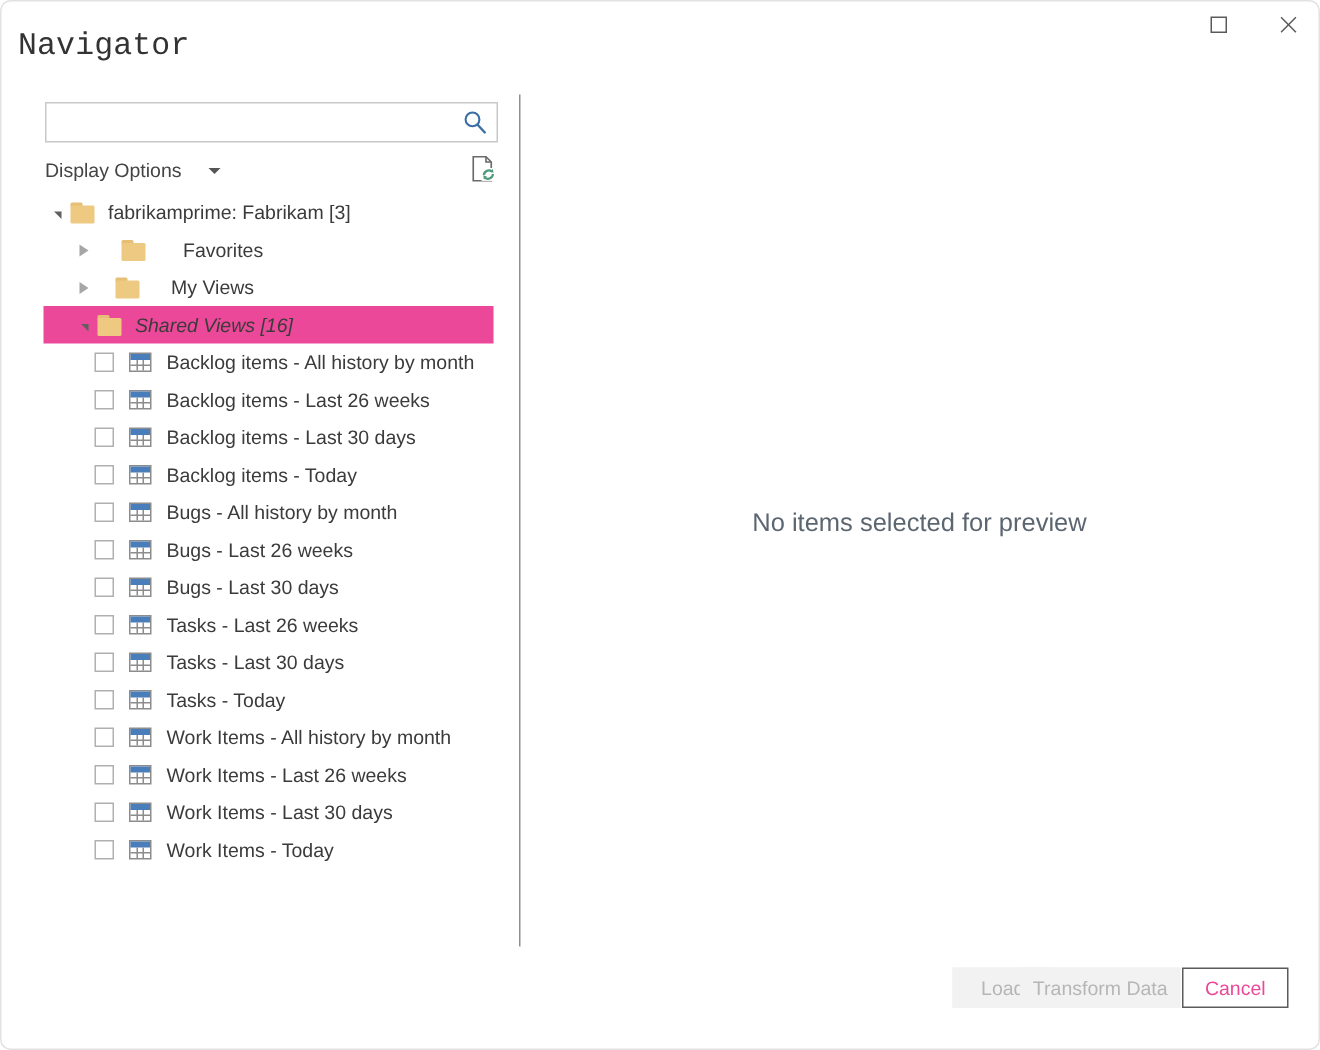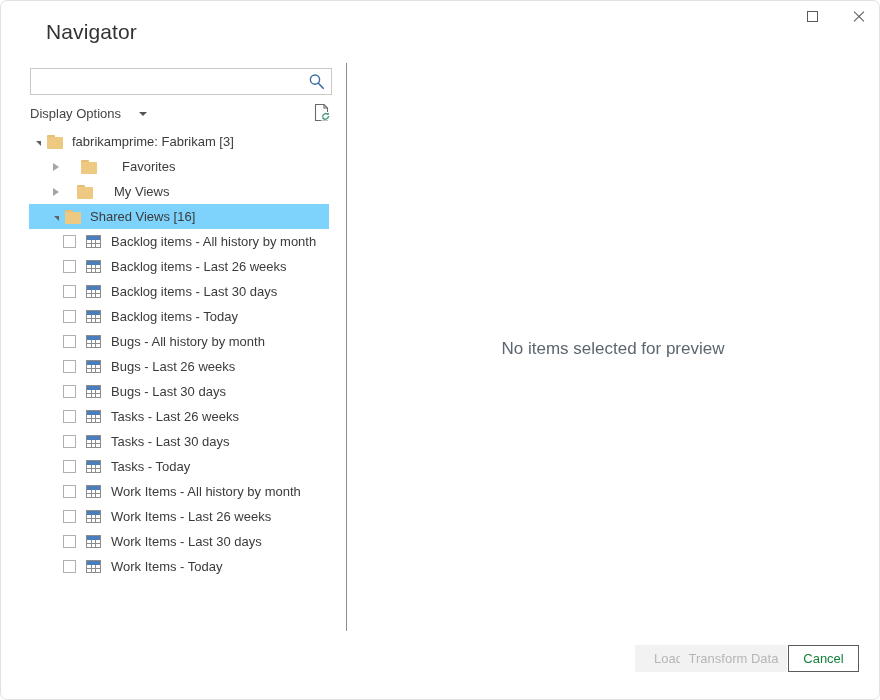--- a/index.html
+++ b/index.html
@@ -31,27 +31,28 @@
 
   
   #titlebar {
     position: absolute;
     left: 0; top: 0;
     width: 880px;
     height: 62px;
   }
   #dialog-title {
     position: absolute;
-    left: 45px;
+    left: 11px;
     top: 19px;
     font-size: 21px;
     font-weight: 400;
     color: #333333;
     letter-spacing: 0.1px;
     white-space: nowrap;
+    font-family: Liberation Mono, monospace;
   }
   .winbtn {
     position: absolute;
     top: 0;
     width: 46px;
     height: 30px;
     display: flex;
     align-items: center;
     justify-content: center;
     cursor: default;
@@ -162,21 +163,21 @@
   .tree-row {
     position: relative;
     height: 25px;
     display: flex;
     align-items: center;
     cursor: default;
     white-space: nowrap;
     margin: 0 17px 0 28px;
     padding-left: 0;
   }
-  .tree-row.selected { background: #7dd3fc; }
+  .tree-row.selected { background: #ec4899; font-style: italic; }
 
   .expander {
     width: 18px;
     height: 25px;
     flex: 0 0 18px;
     display: flex;
     align-items: center;
     justify-content: center;
   }
   .tri-filled {
@@ -328,21 +329,21 @@
     cursor: default;
     white-space: nowrap;
   }
   .btn.disabled {
     background: #f2f2f2;
     color: #b6b6b6;
     border: 1px solid #f2f2f2;
   }
   .btn.primary-outline {
     background: #ffffff;
-    color: #15803d;
+    color: #ec4899;
     border: 1px solid #5b5b5b;
   }
   #btn-load { right: 177px; width: 67px; }
   #btn-transform { right: 92px; width: 107px; }
   #btn-cancel { right: 20px; width: 71px; }
 </style>
 </head>
 <body>
 
 <div id="window">

